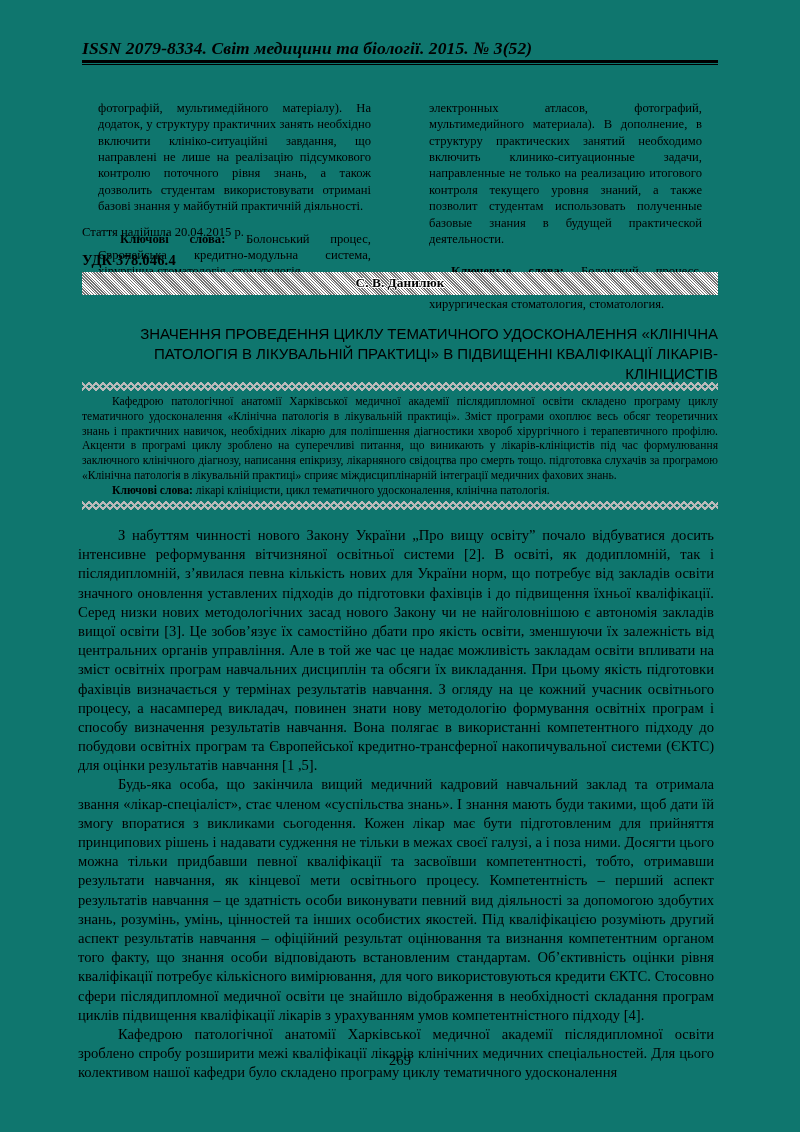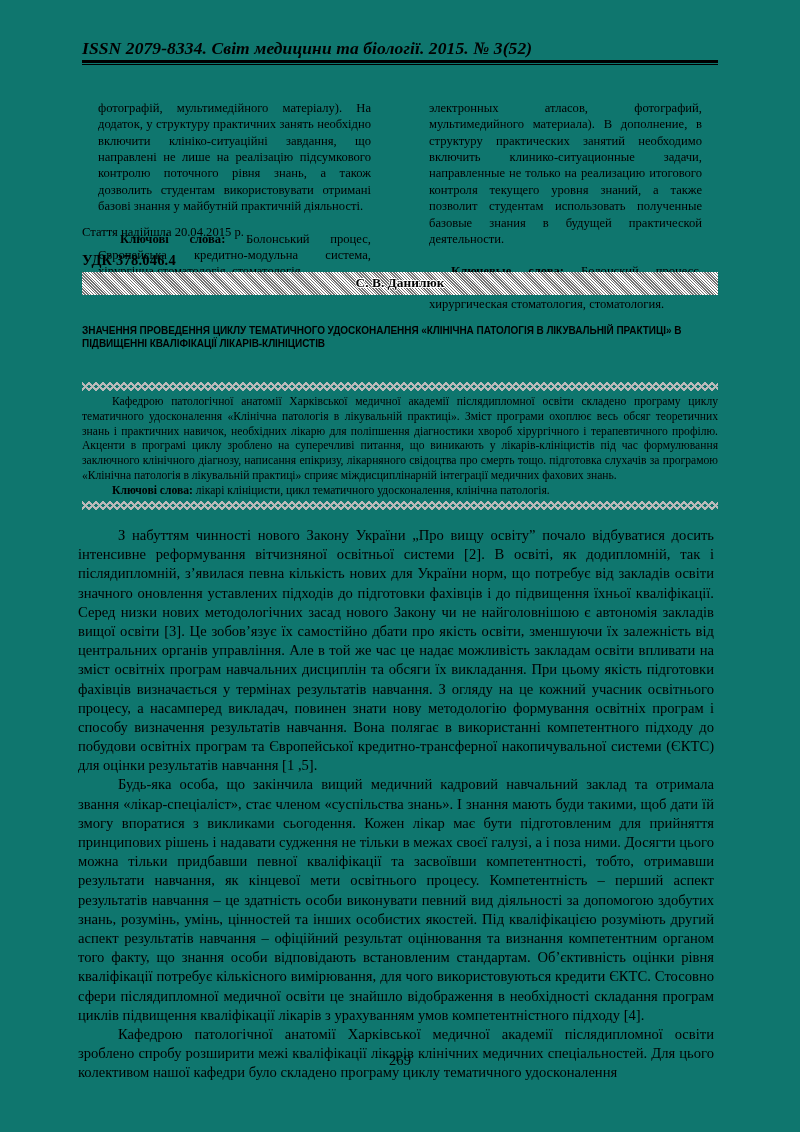--- a/index.html
+++ b/index.html
@@ -124,24 +124,24 @@
       0.6px 0.6px 0 #fff, -0.6px -0.6px 0 #fff,
       0.6px -0.6px 0 #fff, -0.6px 0.6px 0 #fff;
   }
 
   
   .article-title {
     position: absolute;
     left: 82px;
     top: 324px;
     width: 636px;
-    text-align: left;
+    text-align: right;
     font-family: "Liberation Sans", "DejaVu Sans", sans-serif;
-    font-weight: bold;
-    font-size: 10px;
+    font-weight: normal;
+    font-size: 15px;
     line-height: 1.32;
     letter-spacing: -0.05px;
   }
 
   
   .abstract-block {
     position: absolute;
     left: 82px;
     top: 382px;
     width: 636px;

